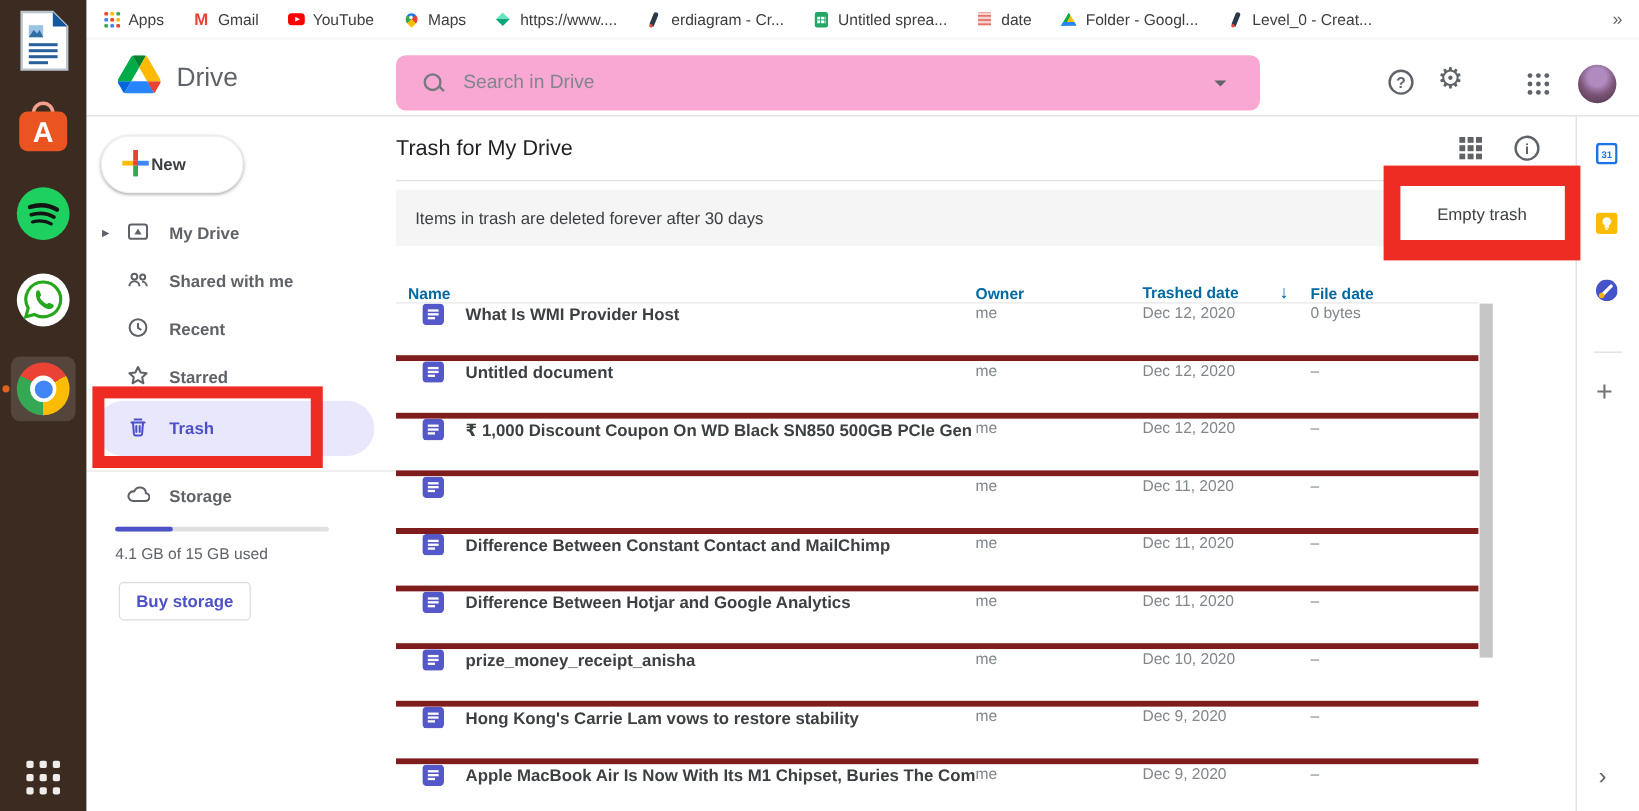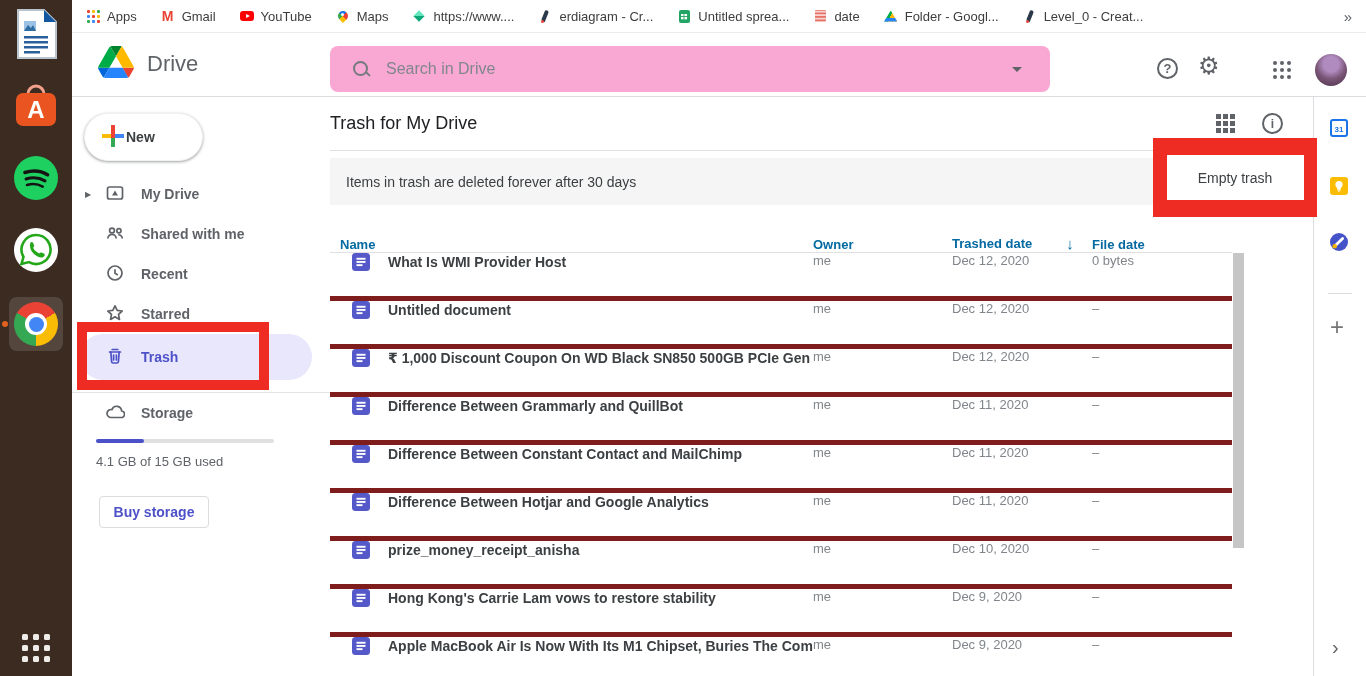--- a/index.html
+++ b/index.html
@@ -70,21 +70,21 @@
     box-shadow:0 1px 2px rgba(60,64,67,.30),0 1px 3px 1px rgba(60,64,67,.15);display:flex;align-items:center;padding-left:15px;
     font-size:14px;font-weight:bold;color:#3c4043;cursor:pointer}
   .nav{margin-top:13px}
   .nav-item{height:40px;display:flex;align-items:center;gap:16px;padding-left:33px;font-size:14px;font-weight:bold;color:#5f6368;position:relative;cursor:pointer}
   .nav-item .expander{position:absolute;left:13px;font-size:8px;color:#5f6368}
   .nav-item.sel{height:46px;margin-left:8px;width:232px;border-radius:24px;background:#e8e7fb;color:#4d51c8;padding-left:25px}
   .side-div{margin-top:12px;border-top:1px solid #e4e4e4}
   .progress{margin:6px 0 0 24px;width:178px;height:4px;border-radius:2px;background:#e0e0e0;position:relative}
   .progress-fill{position:absolute;left:0;top:0;height:4px;border-radius:2px;background:#4d51c8}
   .usage{margin:11px 0 12px 24px;font-size:13px;color:#5f6368}
-  .buy-btn{margin:15px 0 0 27px;width:110px;height:32px;background:#fff;border:1px solid #dadce0;border-radius:4px;color:#4d51c8;font-size:14px;font-weight:bold;font-family:inherit;cursor:pointer}
+  .buy-btn{margin:4px 0 0 27px;width:110px;height:32px;background:#fff;border:1px solid #dadce0;border-radius:4px;color:#4d51c8;font-size:14px;font-weight:bold;font-family:inherit;cursor:pointer}
 
   
   .main{width:983px;flex:0 0 983px;position:relative}
   .main-head{height:54px;border-bottom:1px solid #e0e0e0;position:relative}
   .main-title{position:absolute;left:0;top:16px;font-size:18px;color:#202124}
   .gridview-btn{position:absolute;left:886px;top:17px;width:19px;height:19px;cursor:pointer}
   .info-btn{position:absolute;left:932px;top:16px;width:21px;height:21px;border:2px solid #5f6368;border-radius:50%;color:#5f6368;font-size:12px;font-weight:bold;display:flex;align-items:center;justify-content:center;cursor:pointer}
   .banner{margin-top:7px;width:974px;height:47px;background:#f5f5f5;display:flex;align-items:center;padding-left:16px;font-size:14px;color:#3c4043}
   .thead{margin-top:10px;width:902px;height:38px;display:flex;align-items:flex-end;border-bottom:1px solid #e0e0e0;font-size:13px;font-weight:bold;color:#0369a1}
   .h-name{flex:0 0 483px;padding-left:10px}
@@ -417,21 +417,20 @@
   </div>
 
   <div class="trow">
     <span class="c-name">
       <svg width="18" height="18" viewBox="0 0 18 18">
         <rect width="18" height="18" rx="3.5" fill="#5558c9"></rect>
         <rect x="4.5" y="4.8" width="9" height="1.9" fill="#fff"></rect>
         <rect x="4.5" y="8" width="9" height="1.9" fill="#fff"></rect>
         <rect x="4.5" y="11.2" width="6" height="1.9" fill="#fff"></rect>
       </svg>
-      <span class="fname">Difference Between Grammarly and QuillBot</span>
     </span>
     <span class="c-owner">me</span>
     <span class="c-date">Dec 11, 2020</span>
     <span class="c-size">–</span>
   </div>
 
   <div class="trow">
     <span class="c-name">
       <svg width="18" height="18" viewBox="0 0 18 18">
         <rect width="18" height="18" rx="3.5" fill="#5558c9"></rect>

